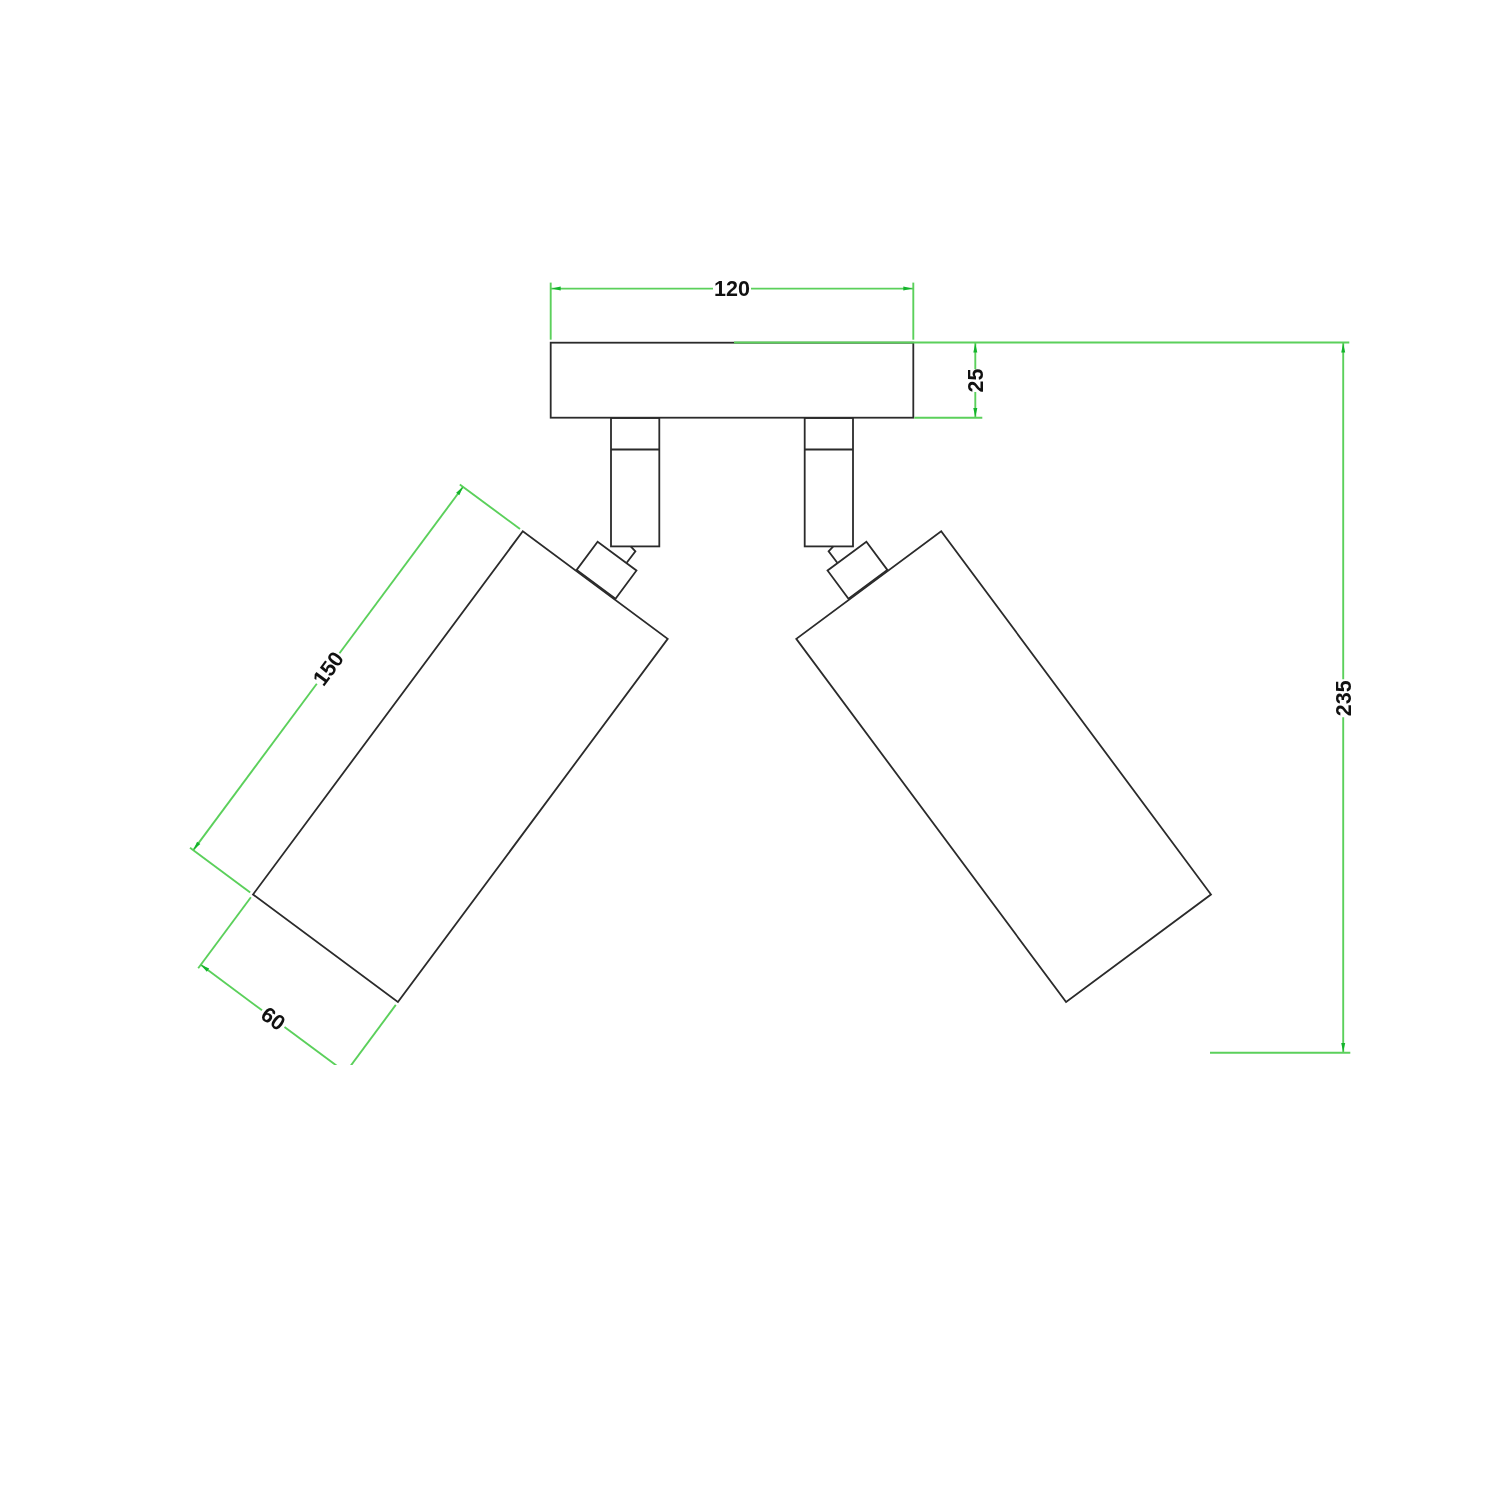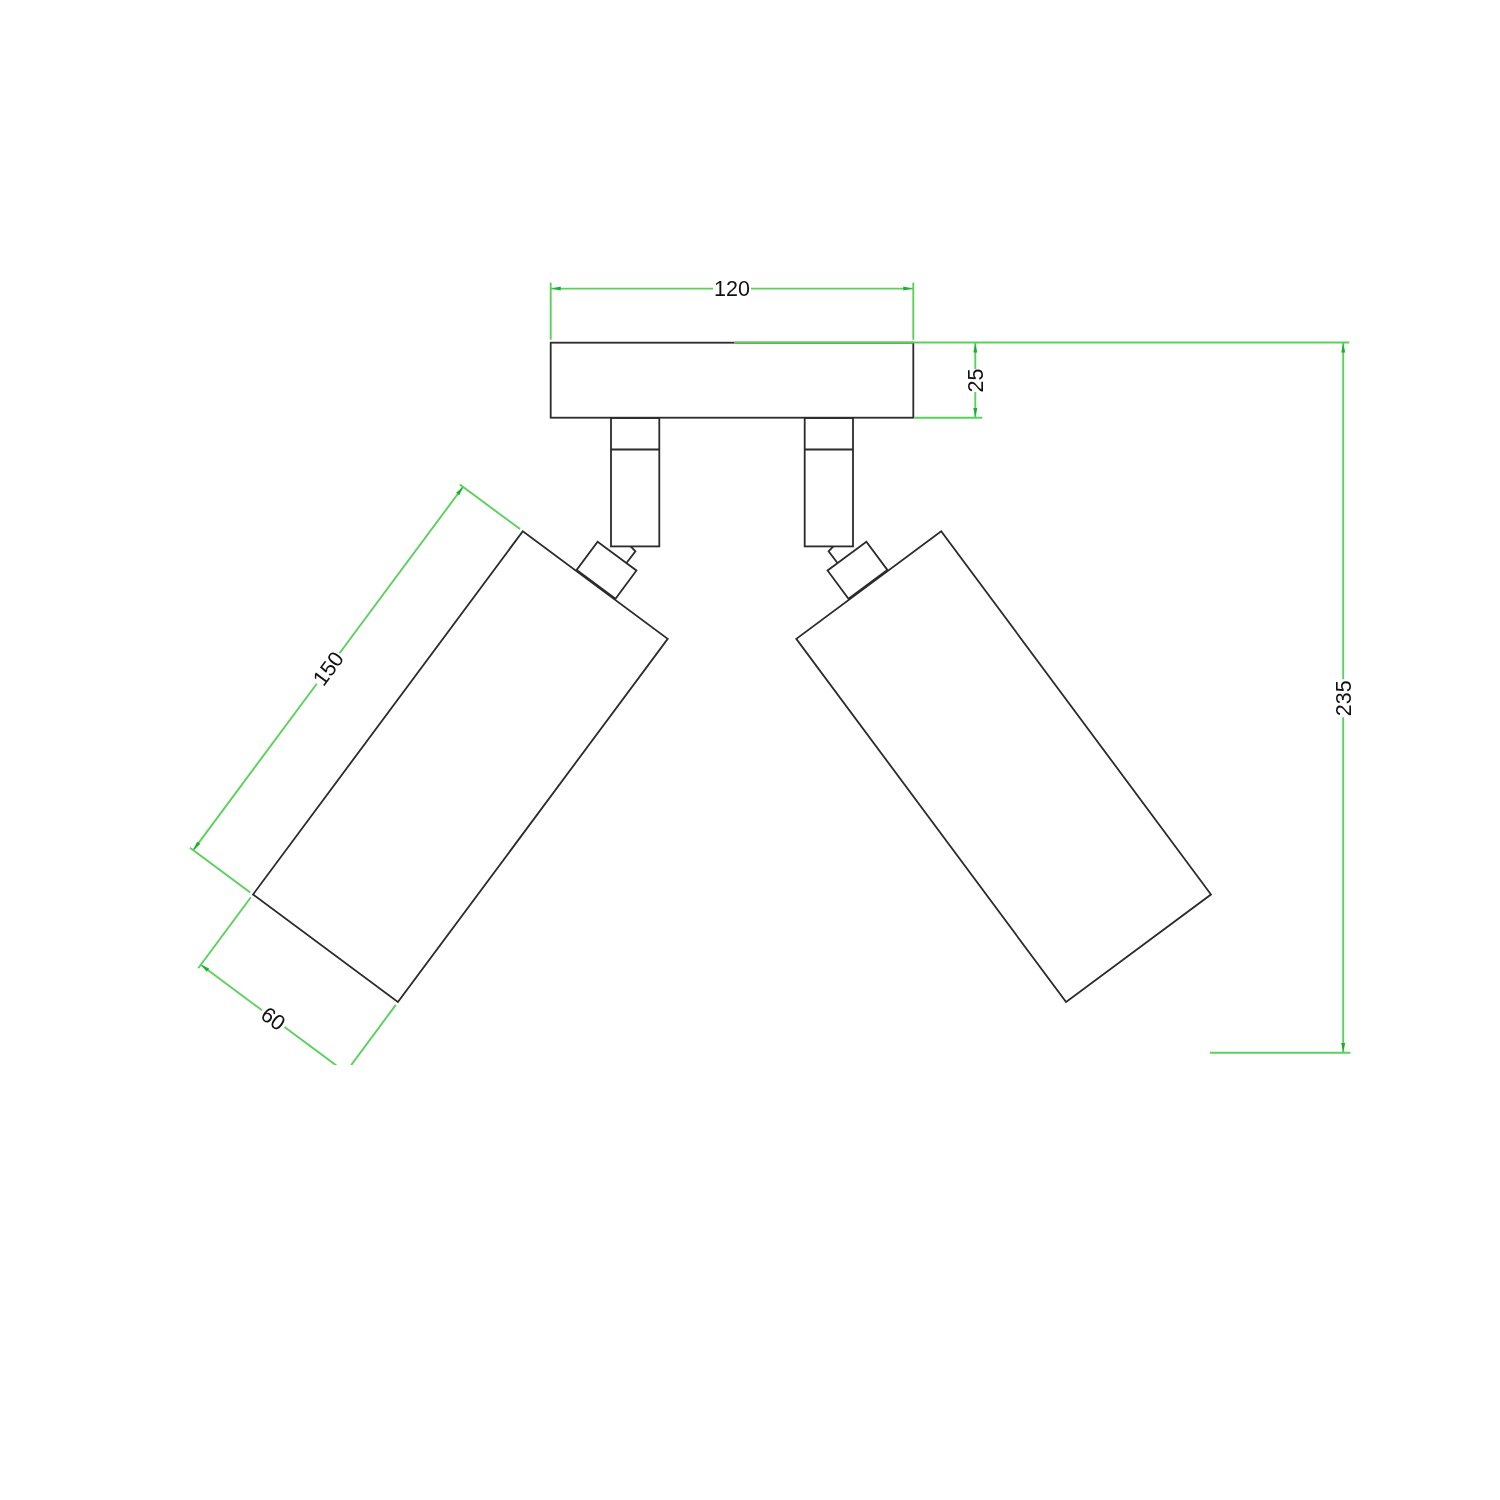--- a/index.html
+++ b/index.html
@@ -1,16 +1,16 @@
 <!DOCTYPE html>
 <html><head>
 <meta charset="utf-8">
 <style>
   html,body{margin:0;padding:0;background:#ffffff;}
-  .wrap{width:1500px;height:1065px;background:#22c55e;position:relative;}
+  .wrap{width:1500px;height:1065px;background:#22c55e;position:relative;font-weight:bold;}
   text{font-family:"Liberation Sans", sans-serif;fill:#111111;}
 </style>
 </head>
 <body>
 <div class="wrap">
 <svg width="1500" height="1500" viewBox="0 0 1500 1500" xmlns="http://www.w3.org/2000/svg">
 
   <rect x="0" y="0" width="1500" height="1500" fill="#ffffff"></rect>
 
   <g stroke="#2b2b2b" stroke-width="1.8" fill="none">

